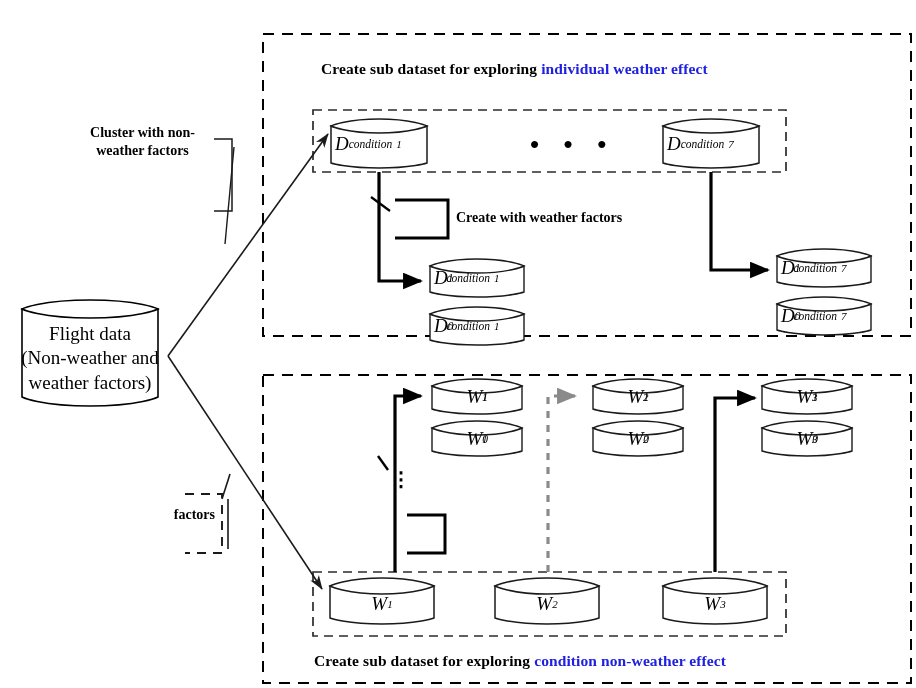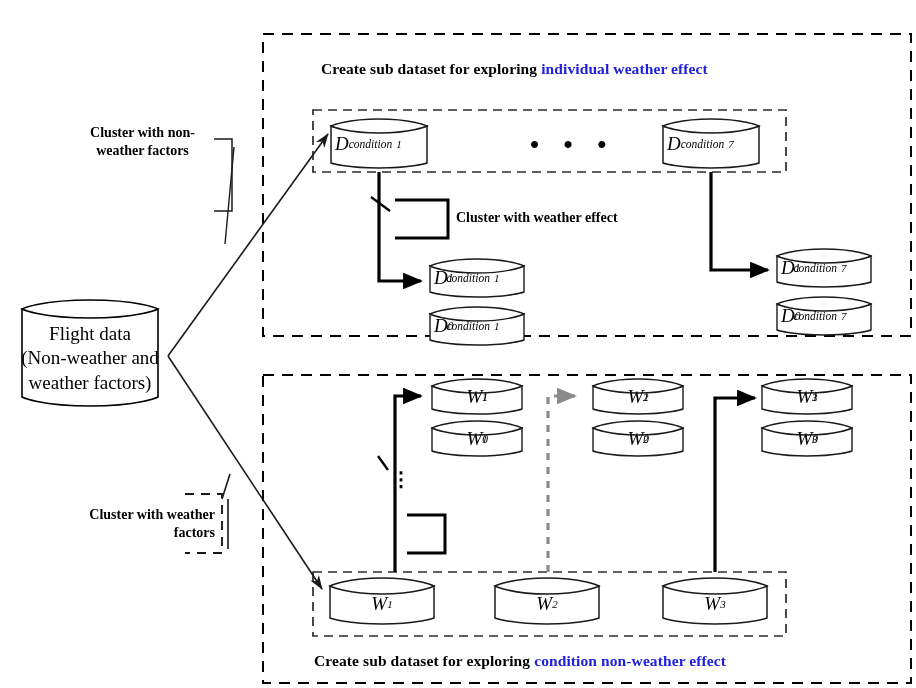--- a/index.html
+++ b/index.html
@@ -165,25 +165,24 @@
   <div class="txt sect-title" style="left:314px;top:648px;">
     <span>Create sub dataset for exploring </span><span class="blue">condition non-weather effect</span>
   </div>
 
   <div class="txt callout ctr" style="left:55px;top:120px;width:175px;">
     <div>Cluster with non-</div>
     <div>weather factors</div>
   </div>
 
   <div class="txt callout" style="left:40px;top:502px;width:175px;text-align:right;">
-    <div>Cluster with weather</div>
     <div>factors</div>
   </div>
 
-  <div class="txt callout" style="left:456px;top:205px;">Cluster with weather effect</div>
+  <div class="txt callout" style="left:456px;top:205px;">Create with weather factors</div>
 
 
   <div class="txt" style="left:12px;top:318px;width:156px;">
     <div class="flight-text" style="position:relative;">
       <div>Flight data</div>
       <div>(Non-weather and</div>
       <div>weather factors)</div>
     </div>
   </div>
 

